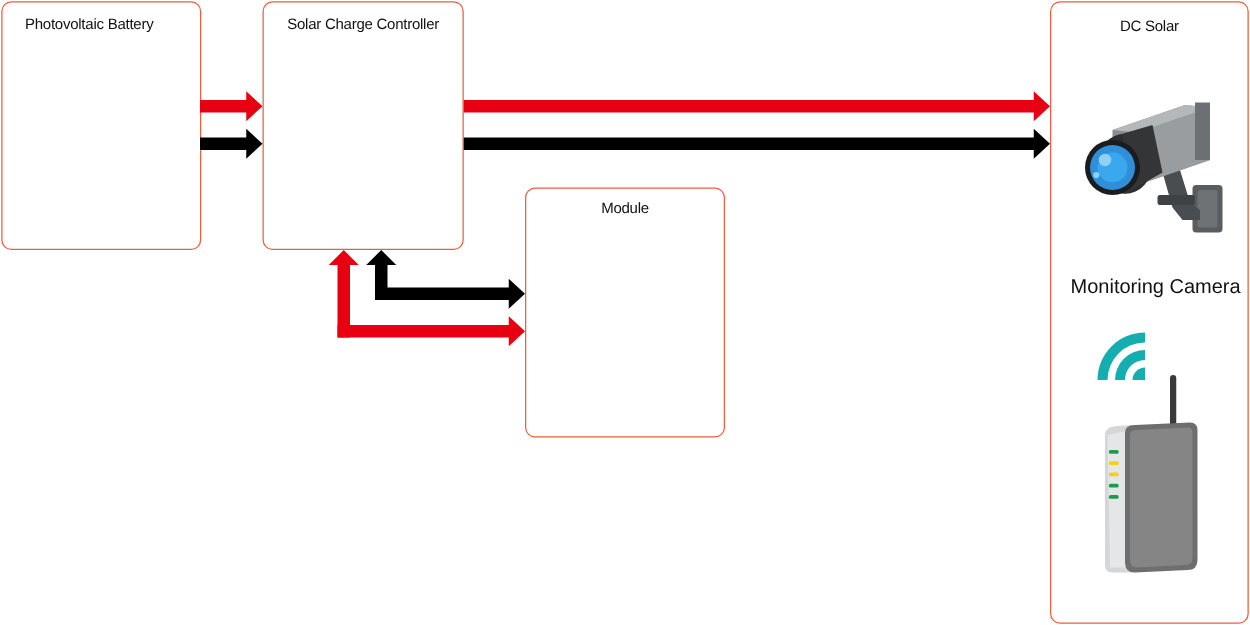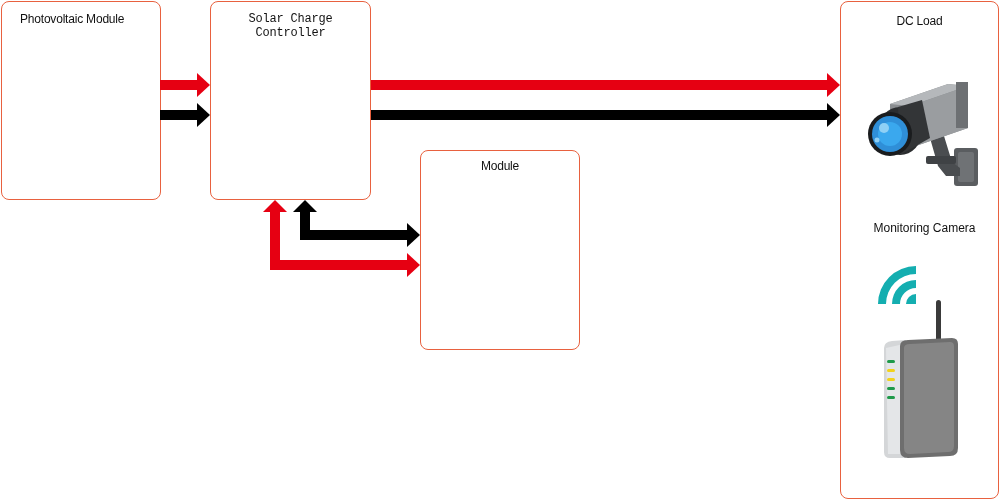--- a/index.html
+++ b/index.html
@@ -5,49 +5,49 @@
     html, body { margin: 0; padding: 0; background: #ffffff; }
     body { width: 1000px; height: 500px; position: relative; overflow: hidden;
            font-family: "Liberation Sans", "DejaVu Sans", sans-serif; }
     .box { position: absolute; box-sizing: border-box; border: 1.5px solid #e8613f;
            border-radius: 8px; background: #ffffff; }
     .box-title { position: absolute; left: 0; right: 0; text-align: center;
                  font-size: 12px; color: #111; font-weight: normal; letter-spacing: -0.2px; }
     #pv { left: 1px; top: 1px; width: 160px; height: 199px; }
     #pv .box-title { top: 10px; text-align: left; padding-left: 18px; }
     #scc { left: 210px; top: 1px; width: 161px; height: 199px; }
-    #scc .box-title { top: 10px; font-family: Liberation Mono, monospace; }
+    #scc .box-title { top: 10px; }
     #battery { left: 420px; top: 150px; width: 160px; height: 200px; }
     #battery .box-title { top: 8px; }
     #dcload { left: 840px; top: 1px; width: 159px; height: 498px; }
     #dcload .box-title { top: 12px; }
     .sub-label { position: absolute; left: 0; right: 0; text-align: center;
-                 font-size: 12px; color: #111; }
+                 font-size: 16px; color: #111; }
     #camera-label { top: 219px; left: 10px; }
     #router-label { top: 472px; left: 4px; }
     svg.arrows { position: absolute; left: 0; top: 0; width: 1000px; height: 500px; }
     .icon-wrap { position: absolute; }
     #camera-icon-wrap { left: 860px; top: 76px; width: 122px; height: 116px; }
     #wifi-icon-wrap { left: 876px; top: 264px; width: 44px; height: 44px; }
     #router-icon-wrap { left: 876px; top: 298px; width: 88px; height: 162px; }
   </style>
 </head>
 <body>
 
 <div class="box" id="pv">
-  <div class="box-title">Photovoltaic Module</div>
+  <div class="box-title">Photovoltaic Battery</div>
 </div>
 <div class="box" id="scc">
   <div class="box-title">Solar Charge Controller</div>
 </div>
 <div class="box" id="battery">
   <div class="box-title">Module</div>
 </div>
 <div class="box" id="dcload">
-  <div class="box-title">DC Load</div>
+  <div class="box-title">DC Solar</div>
   <div class="sub-label" id="camera-label">Monitoring Camera</div>
 </div>
 
 <svg class="arrows" viewBox="0 0 1000 500">
 
   <g fill="#e60012">
     <rect x="160" y="80" width="38" height="10"></rect>
     <polygon points="197,73 210,85 197,97"></polygon>
   </g>
 

